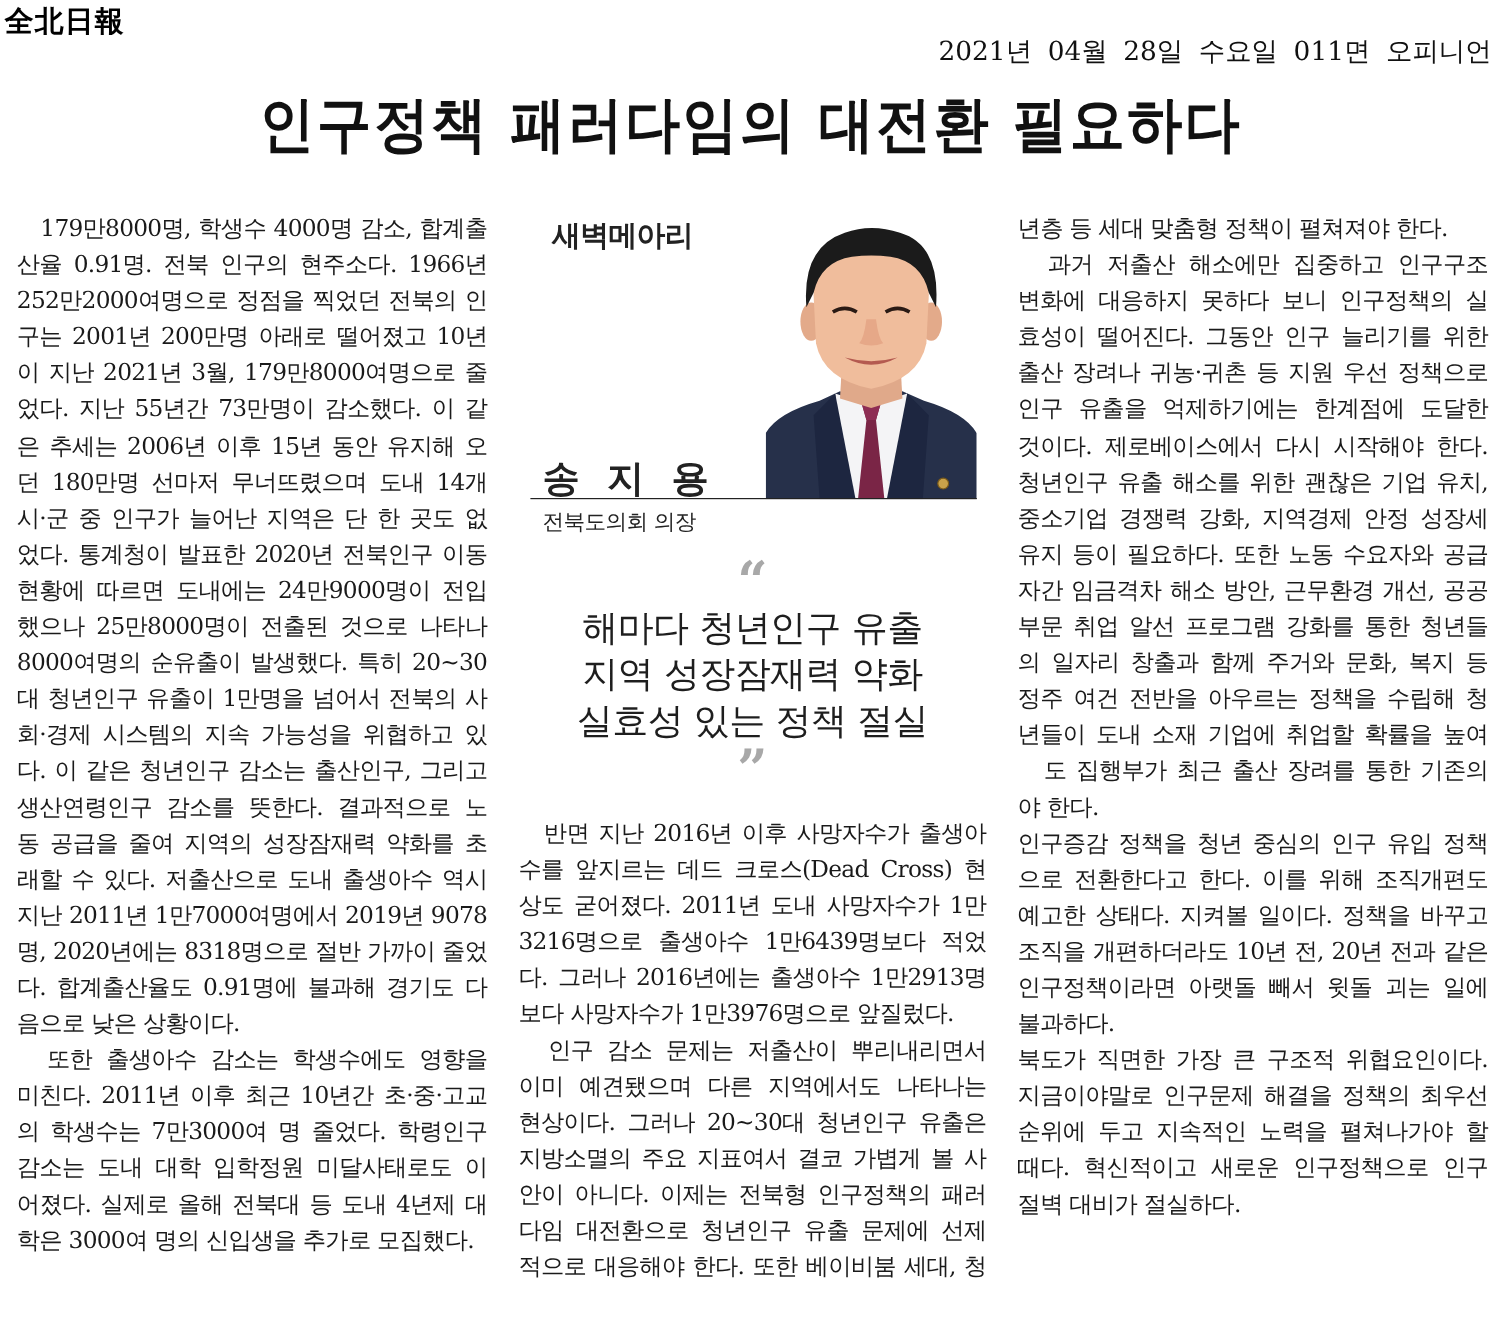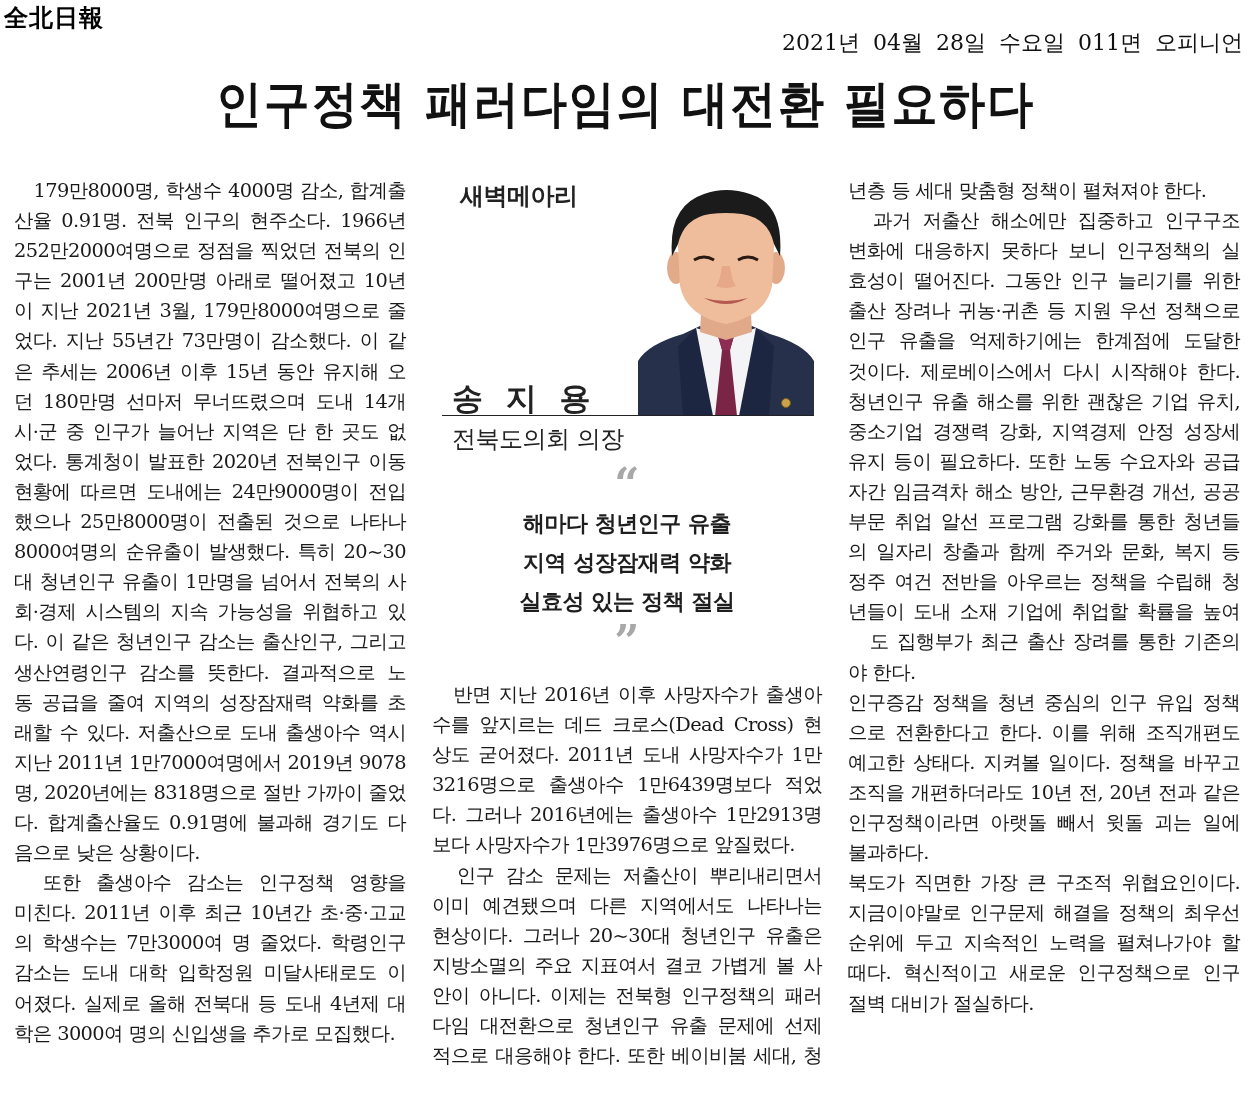--- a/index.html
+++ b/index.html
@@ -58,37 +58,36 @@
       font-family: "DejaVu Sans", sans-serif; font-weight: bold;
       font-size: 31px; color: #222; letter-spacing: 6px;
     }
     .author-rule {
       position: absolute; left: 0px; top: 239px; width: 372px; height: 0;
       border-top: 1.5px solid #222;
     }
     .author-title {
       position: absolute; left: 10px; top: 247px;
       font-family: "DejaVu Sans", sans-serif;
-      font-size: 24px; color: #222; letter-spacing: -0.5px;
+      font-size: 18px; color: #222; letter-spacing: -0.5px;
     }
 
     .pullquote {
       position: absolute; left: 432px; top: 470px; width: 390px; text-align: center;
     }
     .quote-mark {
       font-family: "DejaVu Serif", serif; font-weight: bold;
       font-size: 44px; color: #a8a8a8; line-height: 30px; height: 30px;
     }
     .quote-mark.open { margin-bottom: 4px; }
     .quote-mark.close { margin-top: 6px; }
     .pq-line {
       font-family: "DejaVu Sans", sans-serif;
-      font-size: 22px; line-height: 39px; color: #1e1e1e; letter-spacing: -0.5px;
+      font-size: 30px; line-height: 39px; color: #1e1e1e; letter-spacing: -0.5px;
       display: block;
-      font-weight: bold;
     }
   </style>
 </head>
 <body>
 
 <div class="masthead-logo">全北日報</div>
 <div class="dateline">2021년 04월 28일 수요일 011면 오피니언</div>
 
 <h1 class="headline">인구정책 패러다임의 대전환 필요하다</h1>
 
@@ -109,21 +108,21 @@
     <span class="line">대 청년인구 유출이 1만명을 넘어서 전북의 사</span>
     <span class="line">회·경제 시스템의 지속 가능성을 위협하고 있</span>
     <span class="line">다. 이 같은 청년인구 감소는 출산인구, 그리고</span>
     <span class="line">생산연령인구 감소를 뜻한다. 결과적으로 노</span>
     <span class="line">동 공급을 줄여 지역의 성장잠재력 약화를 초</span>
     <span class="line">래할 수 있다. 저출산으로 도내 출생아수 역시</span>
     <span class="line">지난 2011년 1만7000여명에서 2019년 9078</span>
     <span class="line">명, 2020년에는 8318명으로 절반 가까이 줄었</span>
     <span class="line">다. 합계출산율도 0.91명에 불과해 경기도 다</span>
     <span class="line last">음으로 낮은 상황이다.</span>
-    <span class="line">　또한 출생아수 감소는 인구정책 영향을</span>
+    <span class="line">　또한 출생아수 감소는 학생수에도 영향을</span>
     <span class="line">미친다. 2011년 이후 최근 10년간 초·중·고교</span>
     <span class="line">의 학생수는 7만3000여 명 줄었다. 학령인구</span>
     <span class="line">감소는 도내 대학 입학정원 미달사태로도 이</span>
     <span class="line">어졌다. 실제로 올해 전북대 등 도내 4년제 대</span>
     <span class="line last">학은 3000여 명의 신입생을 추가로 모집했다.</span>
   </div>
 
 <div class="column-box">
   <div class="column-name">새벽메아리</div>
   <div class="author-photo">

